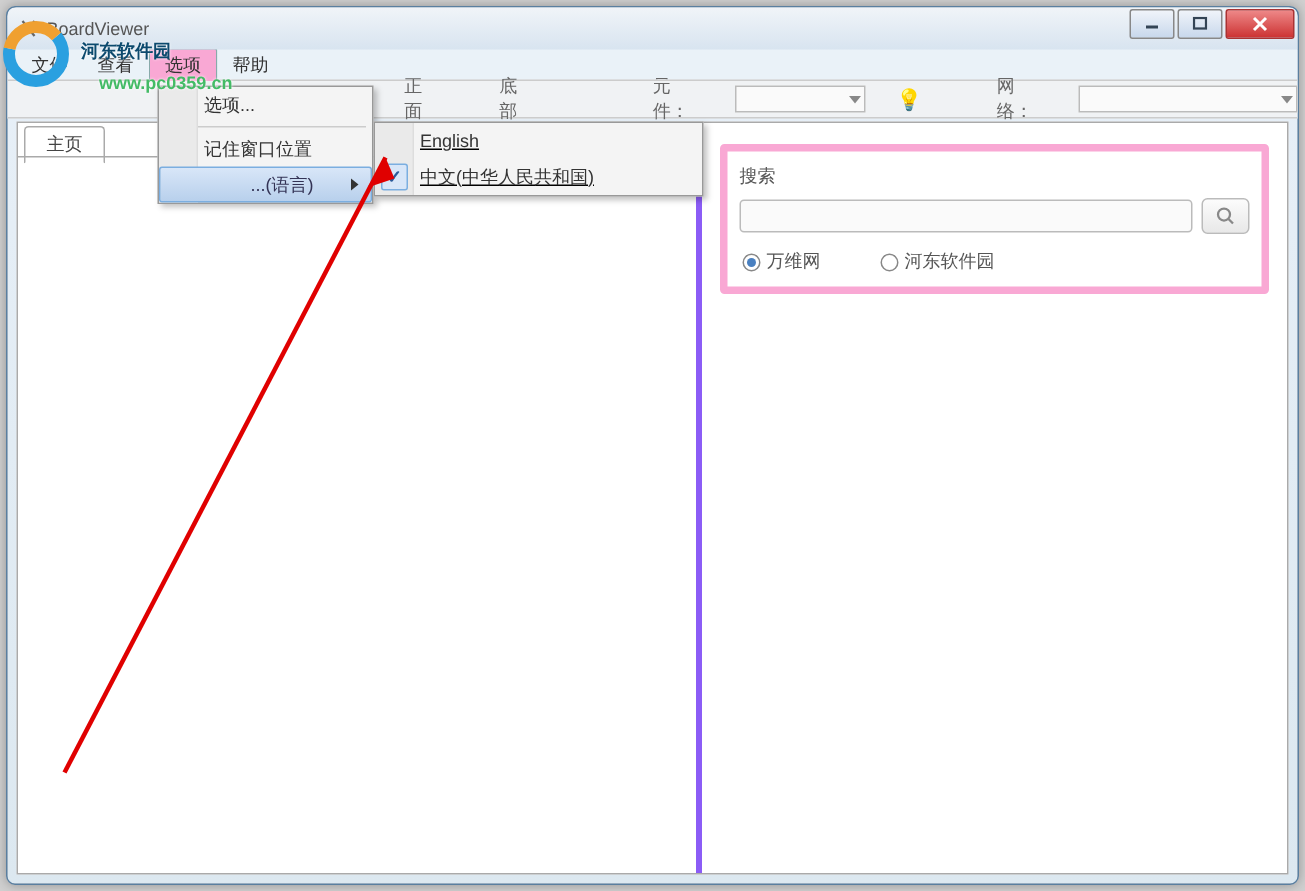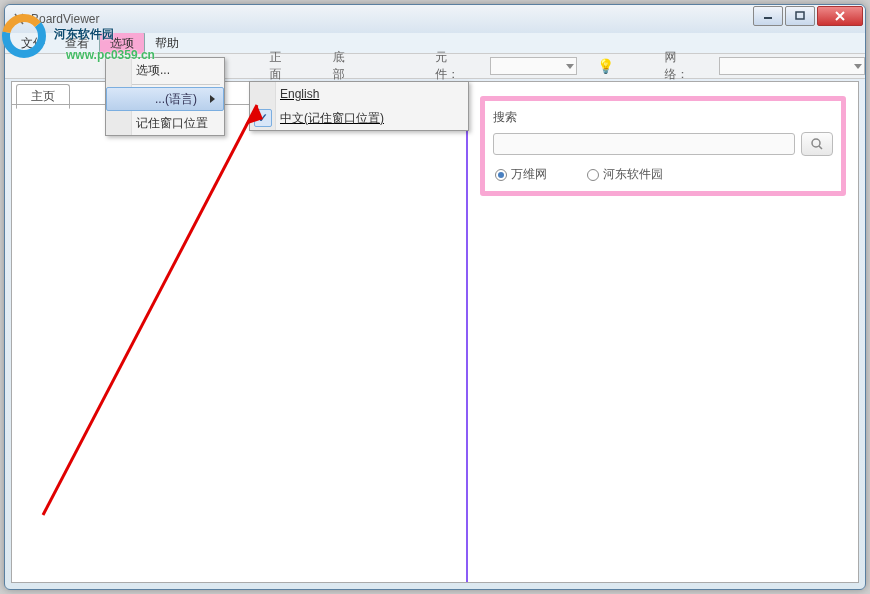--- a/index.html
+++ b/index.html
@@ -33,38 +33,38 @@
     
     .toolbar { height: 26px; display:flex; align-items:center; padding-left: 60px; gap: 20px; background: #f0f2f4; border-top: 1px solid #ccc; border-bottom:1px solid #ccc;}
     .tool-btn { padding: 2px 10px; color:#666; cursor:pointer; }
     .tool-label { color:#666; }
     .tool-combo { width: 90px; height: 18px; border:1px solid #bbb; background:#fafafa; display:flex; align-items:center; justify-content:flex-end; padding-right:2px;}
     .tool-combo .arrow { width:0;height:0;border-left:4px solid transparent;border-right:4px solid transparent;border-top:5px solid #888;}
     .lightbulb { color:#ccc; font-size:14px; }
     .tool-combo.wide { width: 150px; }
     
     .content { position:absolute; left:6px; top: 76px; right:6px; bottom:6px; background:#fff; border:1px solid #aaa; display:flex;}
-    .left-pane { width: 456px; border-right:2px solid #8b5cf6; position:relative; }
+    .left-pane { width: 456px; border-right:4px solid #8b5cf6; position:relative; }
     .right-pane { flex:1; padding: 10px 8px; }
     
     .tab { position:absolute; left:4px; top:2px; padding: 3px 14px; border:1px solid #aaa; border-bottom:1px solid #fff; border-radius: 3px 3px 0 0; background:#fff; color:#444; }
     .tab-line { position:absolute; left:0; top: 22px; right:0; border-top:1px solid #aaa;}
     
     .search-group { border:5px solid #f9a8d4; border-radius:3px; padding: 8px; margin:4px; }
     .search-title { color:#555; margin-bottom:6px; }
     .search-row { display:flex; gap:6px; align-items:center; }
     .search-input { flex:1; height:22px; border:1px solid #bbb; border-radius:3px; background:#fafafa; }
     .search-btn { width:32px; height:24px; border:1px solid #bbb; border-radius:4px; background:linear-gradient(#fcfcfc,#e8e8e8); display:flex; align-items:center; justify-content:center; cursor:pointer;}
     .radio-row { display:flex; gap:40px; margin-top:10px; padding-left:2px;}
     .radio { display:flex; align-items:center; gap:4px; color:#555; cursor:pointer;}
     .radio-dot { width:12px; height:12px; border:1px solid #888; border-radius:50%; display:flex; align-items:center; justify-content:center;}
     .radio-dot.checked::after { content:""; width:6px; height:6px; background:#4a80c0; border-radius:50%; }
     
     
-    .dropdown1 { position:absolute; left:100px; top: 52px; width: 120px; background:#f4f4f4; border:1px solid #999; box-shadow:2px 2px 4px rgba(0,0,0,0.25); z-index:10;text-align:center;}
+    .dropdown1 { position:absolute; left:100px; top: 52px; width: 144px; background:#f4f4f4; border:1px solid #999; box-shadow:2px 2px 4px rgba(0,0,0,0.25); z-index:10;text-align:center;}
     .dropdown1 .dd-item { height: 24px; display:flex; align-items:center; padding-left: 30px; padding-right:8px; color:#333; cursor:pointer; position:relative;}
     .dropdown1 .dd-item.hovered { background:linear-gradient(#d8e6f8,#b8d0ec); border:1px solid #7baee0; border-radius:2px; color:#335; margin:0;}
     .dd-sub-arrow { position:absolute; right:8px; width:0;height:0; border-top:4px solid transparent; border-bottom:4px solid transparent; border-left:5px solid #333;}
     .dd-sep { height:1px; background:#ccc; margin:2px 4px;}
     .dd-gutter { position:absolute; left:0; top:0; bottom:0; width:26px; background:#eaeaea; border-right:1px solid #ddd;}
     
     .dropdown2 { position:absolute; left:244px; top: 76px; width: 220px; background:#f4f4f4; border:1px solid #999; box-shadow:2px 2px 4px rgba(0,0,0,0.25); z-index:10;text-decoration:underline;}
     .dropdown2 .dd-item { height: 24px; display:flex; align-items:center; padding-left: 30px; color:#333; cursor:pointer;}
     .dropdown2 .dd-check { position:absolute; left:4px; width:18px; height:18px; border:1px solid #7baee0; border-radius:2px; background:#d8e6f8; display:flex; align-items:center; justify-content:center; color:#2a5a9a; font-weight:bold;}
     
@@ -161,37 +161,37 @@
       </div>
     </div>
   </div>
 
   <div class="dropdown1">
     <div class="dd-gutter"></div>
     <div class="dd-item">
         <span>选项...</span>
       </div>
     <div class="dd-sep"></div>
+    <div class="dd-item">
+        <span>记住窗口位置</span>
+      </div>
     <div class="dd-item hovered" style="justify-content:center;">
       <span>...(语言)</span>
       <span class="dd-sub-arrow"></span>
     </div>
-    <div class="dd-item">
-        <span>记住窗口位置</span>
-      </div>
   </div>
 
   <div class="dropdown2">
     <div class="dd-gutter"></div>
     <div class="dd-item" style="position:relative;">
       <span>English</span>
     </div>
     <div class="dd-item" style="position:relative;">
       <span class="dd-check">✓</span>
-      <span>中文(记住窗口位置)</span>
+      <span>中文(中华人民共和国)</span>
     </div>
   </div>
 
   <svg class="red-arrow" style="left:30px; top:90px;" width="240" height="430">
     <line x1="8" y1="420" x2="222" y2="10" stroke="#e00000" stroke-width="3"></line>
     <polygon points="222,10 210,30 228,24" fill="#e00000"></polygon>
   </svg>
 
 </div>
 

